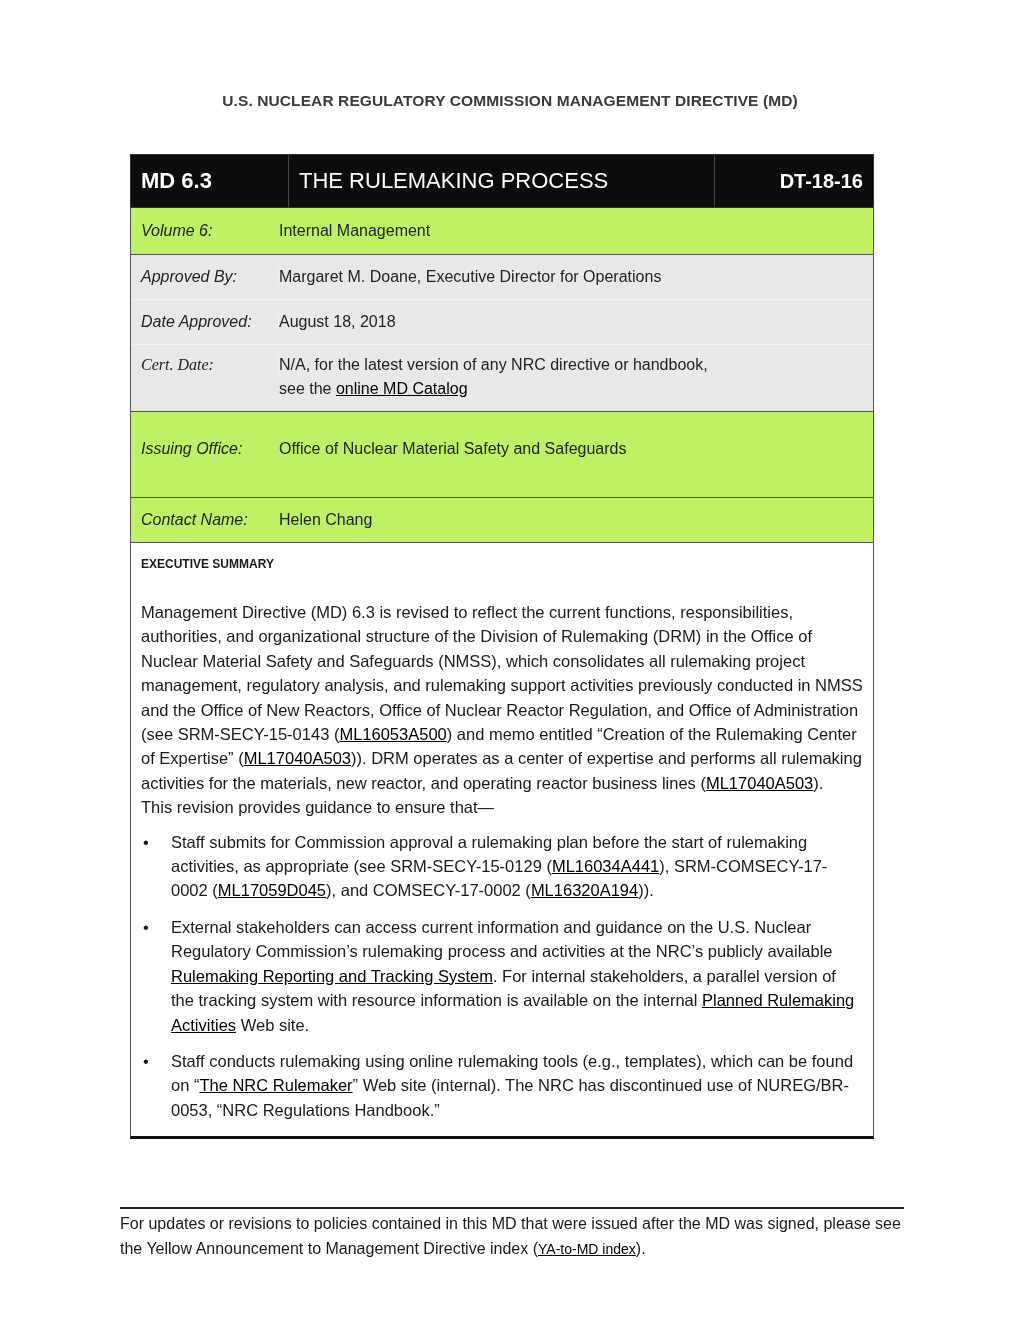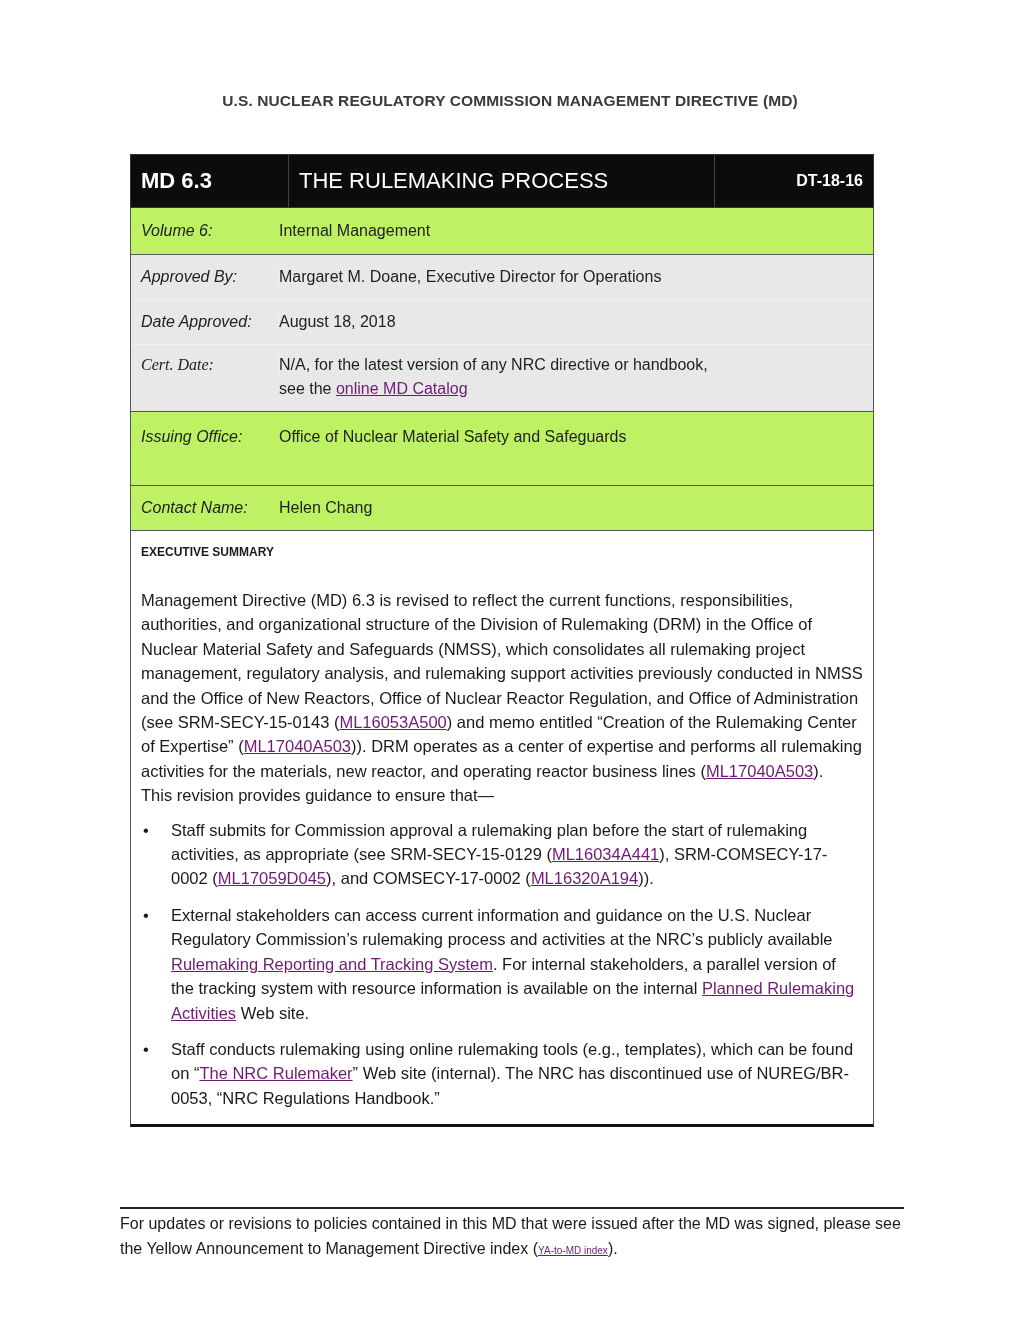--- a/index.html
+++ b/index.html
@@ -2,48 +2,48 @@
 <html><head>
   <meta charset="utf-8">
   <style>
     html, body { margin: 0; padding: 0; background: #ffffff; }
     body { width: 1020px; height: 1320px; position: relative; font-family: "Liberation Sans", sans-serif; color: #1a1a1a; }
     .header-title { position: absolute; top: 92px; left: 0; width: 1020px; text-align: center; font-weight: bold; font-size: 15.5px; color: #3a3a3a; letter-spacing: 0.1px; }
     .doc-table { position: absolute; left: 130px; top: 154px; width: 744px; border-collapse: collapse; }
     .title-row { display: flex; background: #0c0c0c; color: #ffffff; height: 54px; border: 1px solid #333; box-sizing: border-box; }
     .title-row .c1 { width: 147px; padding-left: 10px; display: flex; align-items: center; font-weight: bold; font-size: 22px; border-right: 1px solid #444; }
     .title-row .c2 { flex: 1; padding-left: 10px; display: flex; align-items: center; font-weight: normal; font-size: 22px; border-right: 1px solid #444; }
-    .title-row .c3 { width: 148px; padding-right: 10px; display: flex; align-items: center; justify-content: flex-end; font-weight: bold; font-size: 16px; }
+    .title-row .c3 { width: 148px; padding-right: 10px; display: flex; align-items: center; justify-content: flex-end; font-weight: bold; font-size: 20px; }
     .meta-block { border-left: 1.5px solid #555; border-right: 1.5px solid #555; box-sizing: border-box; }
     .meta-row { display: flex; font-size: 16px; }
     .meta-row .label { width: 148px; padding-left: 10px; font-style: italic; color: #222; box-sizing: border-box; }
     .meta-row .value { flex: 1; padding-left: 0; color: #222; line-height: 24px; }
     .sec-white { background: #bef264; border-bottom: 1.5px solid #555; }
     .sec-grey { background: #e8e8e8; border-bottom: 1.5px solid #555; }
     .sec-grey .label { border-right: 1px solid #f3f3f3; }
     .row-vol { height: 46px; align-items: center; }
     .row-g1 { height: 44px; align-items: center; border-bottom: 1px solid #f2f2f2; }
     .row-g2 { height: 44px; align-items: center; border-bottom: 1px solid #f2f2f2; }
     .row-g3 { padding-top: 8px; height: 58px; align-items: flex-start; }
     .row-g3 .label { line-height: 24px; font-family: Liberation Serif, serif; }
-    .row-iss { padding-top: 13px; height: 60px; align-items: flex-start; }
+    .row-iss { padding-top: 25px; height: 60px; align-items: flex-start; }
     .row-iss .label { line-height: 24px; }
     .row-contact { height: 44px; align-items: center; }
     .summary { border-left: 1.5px solid #555; border-right: 1.5px solid #555; border-bottom: 3px solid #111; box-sizing: border-box; padding: 0 10px 14px 10px; font-size: 16.5px; line-height: 24.4px; color: #1a1a1a; }
     .summary h2 { margin: 0; padding-top: 10px; font-size: 12px; font-weight: bold; line-height: 22px; }
     .summary p { margin: 0; }
     .summary .p1 { margin-top: 25px; }
-    a.lnk { color: #701a75; text-decoration: underline; }
+    a.lnk { color: #000000; text-decoration: underline; }
     .bullets { list-style: none; margin: 0; padding: 0; }
     .bullets li { position: relative; padding-left: 30px; margin-top: 12px; }
     .bullets li:first-child { margin-top: 10px; }
     .bullets li .bullet { position: absolute; left: 2px; top: 0; }
     .footer-rule { position: absolute; left: 120px; top: 1207px; width: 784px; border-top: 2px solid #222; }
     .footer-text { position: absolute; left: 120px; top: 1212px; width: 800px; font-size: 16px; line-height: 24.5px; color: #1a1a1a; }
-    .footer-text a.small { font-size: 10px; }
+    .footer-text a.small { font-size: 14px; }
   </style>
 </head>
 <body>
 
 <div class="header-title">U.S. NUCLEAR REGULATORY COMMISSION MANAGEMENT DIRECTIVE (MD)</div>
 
 <div class="doc-table" style="display:block;">
   <div class="title-row">
     <div class="c1">MD 6.3</div>
     <div class="c2">THE RULEMAKING PROCESS</div>

